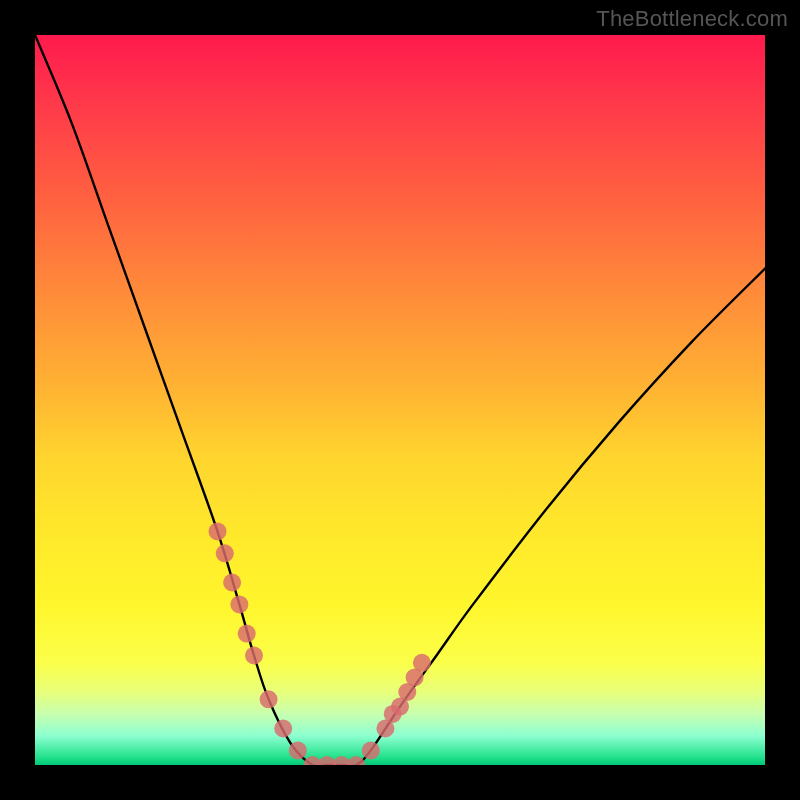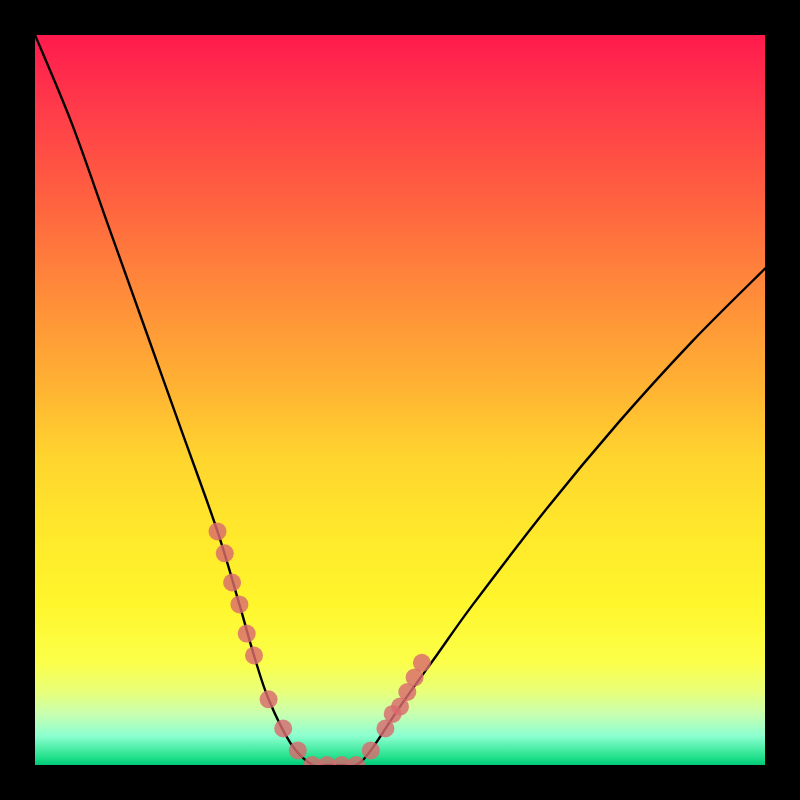--- a/index.html
+++ b/index.html
@@ -90,13 +90,14 @@
           <circle cx="350.4" cy="693.5" r="9"></circle>
           <circle cx="357.7" cy="678.9" r="9"></circle>
           <circle cx="365.0" cy="671.6" r="9"></circle>
           <circle cx="372.3" cy="657.0" r="9"></circle>
           <circle cx="379.6" cy="642.4" r="9"></circle>
           <circle cx="386.9" cy="627.8" r="9"></circle>
         </g>
     </svg>
   </div>
 
+  <div class="watermark">TheBottleneck.com</div>
 </div>
 
 </body></html>

